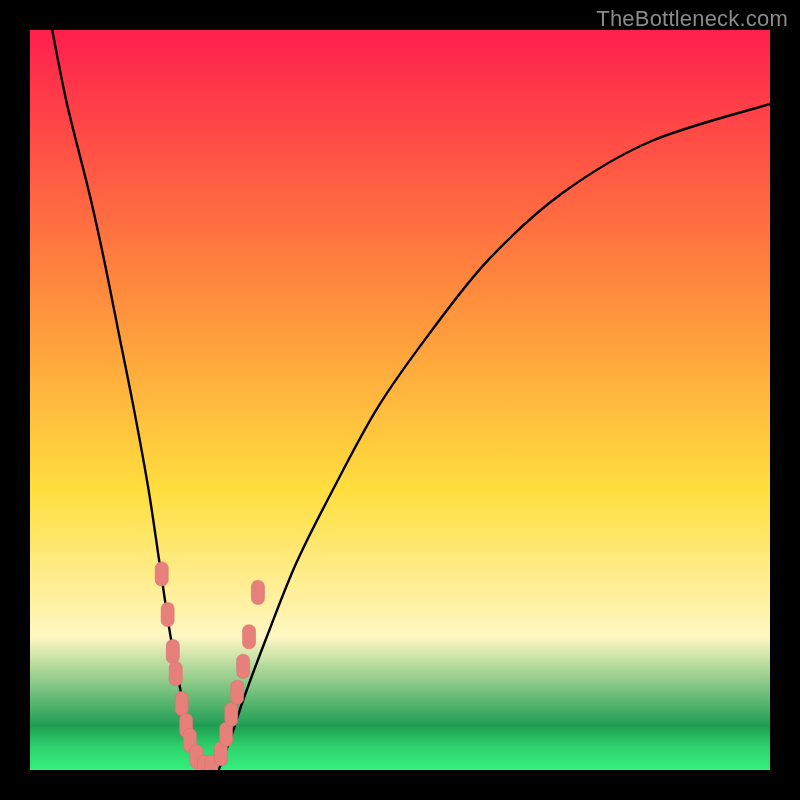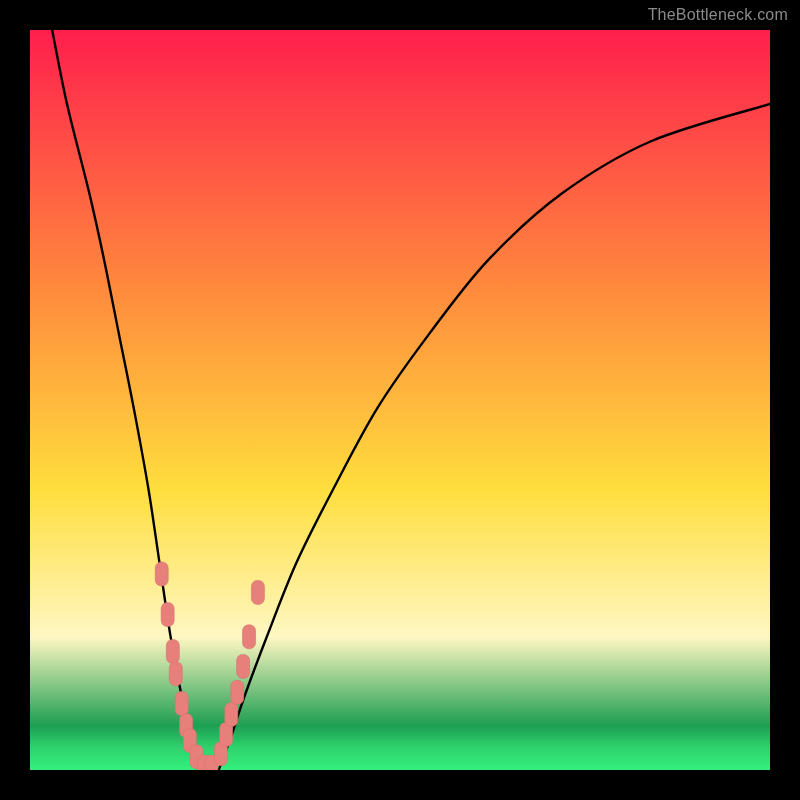--- a/index.html
+++ b/index.html
@@ -18,21 +18,21 @@
   }
   .plot {
     position: absolute;
     display: block;
   }
   .watermark {
     position: absolute;
     top: 6px;
     right: 12px;
     color: #8a8a8a;
-    font-size: 16px;
+    font-size: 22px;
     font-weight: 400;
     letter-spacing: 0.2px;
     user-select: none;
   }
 </style>
 </head>
 <body>
 
 <div class="frame">
 

